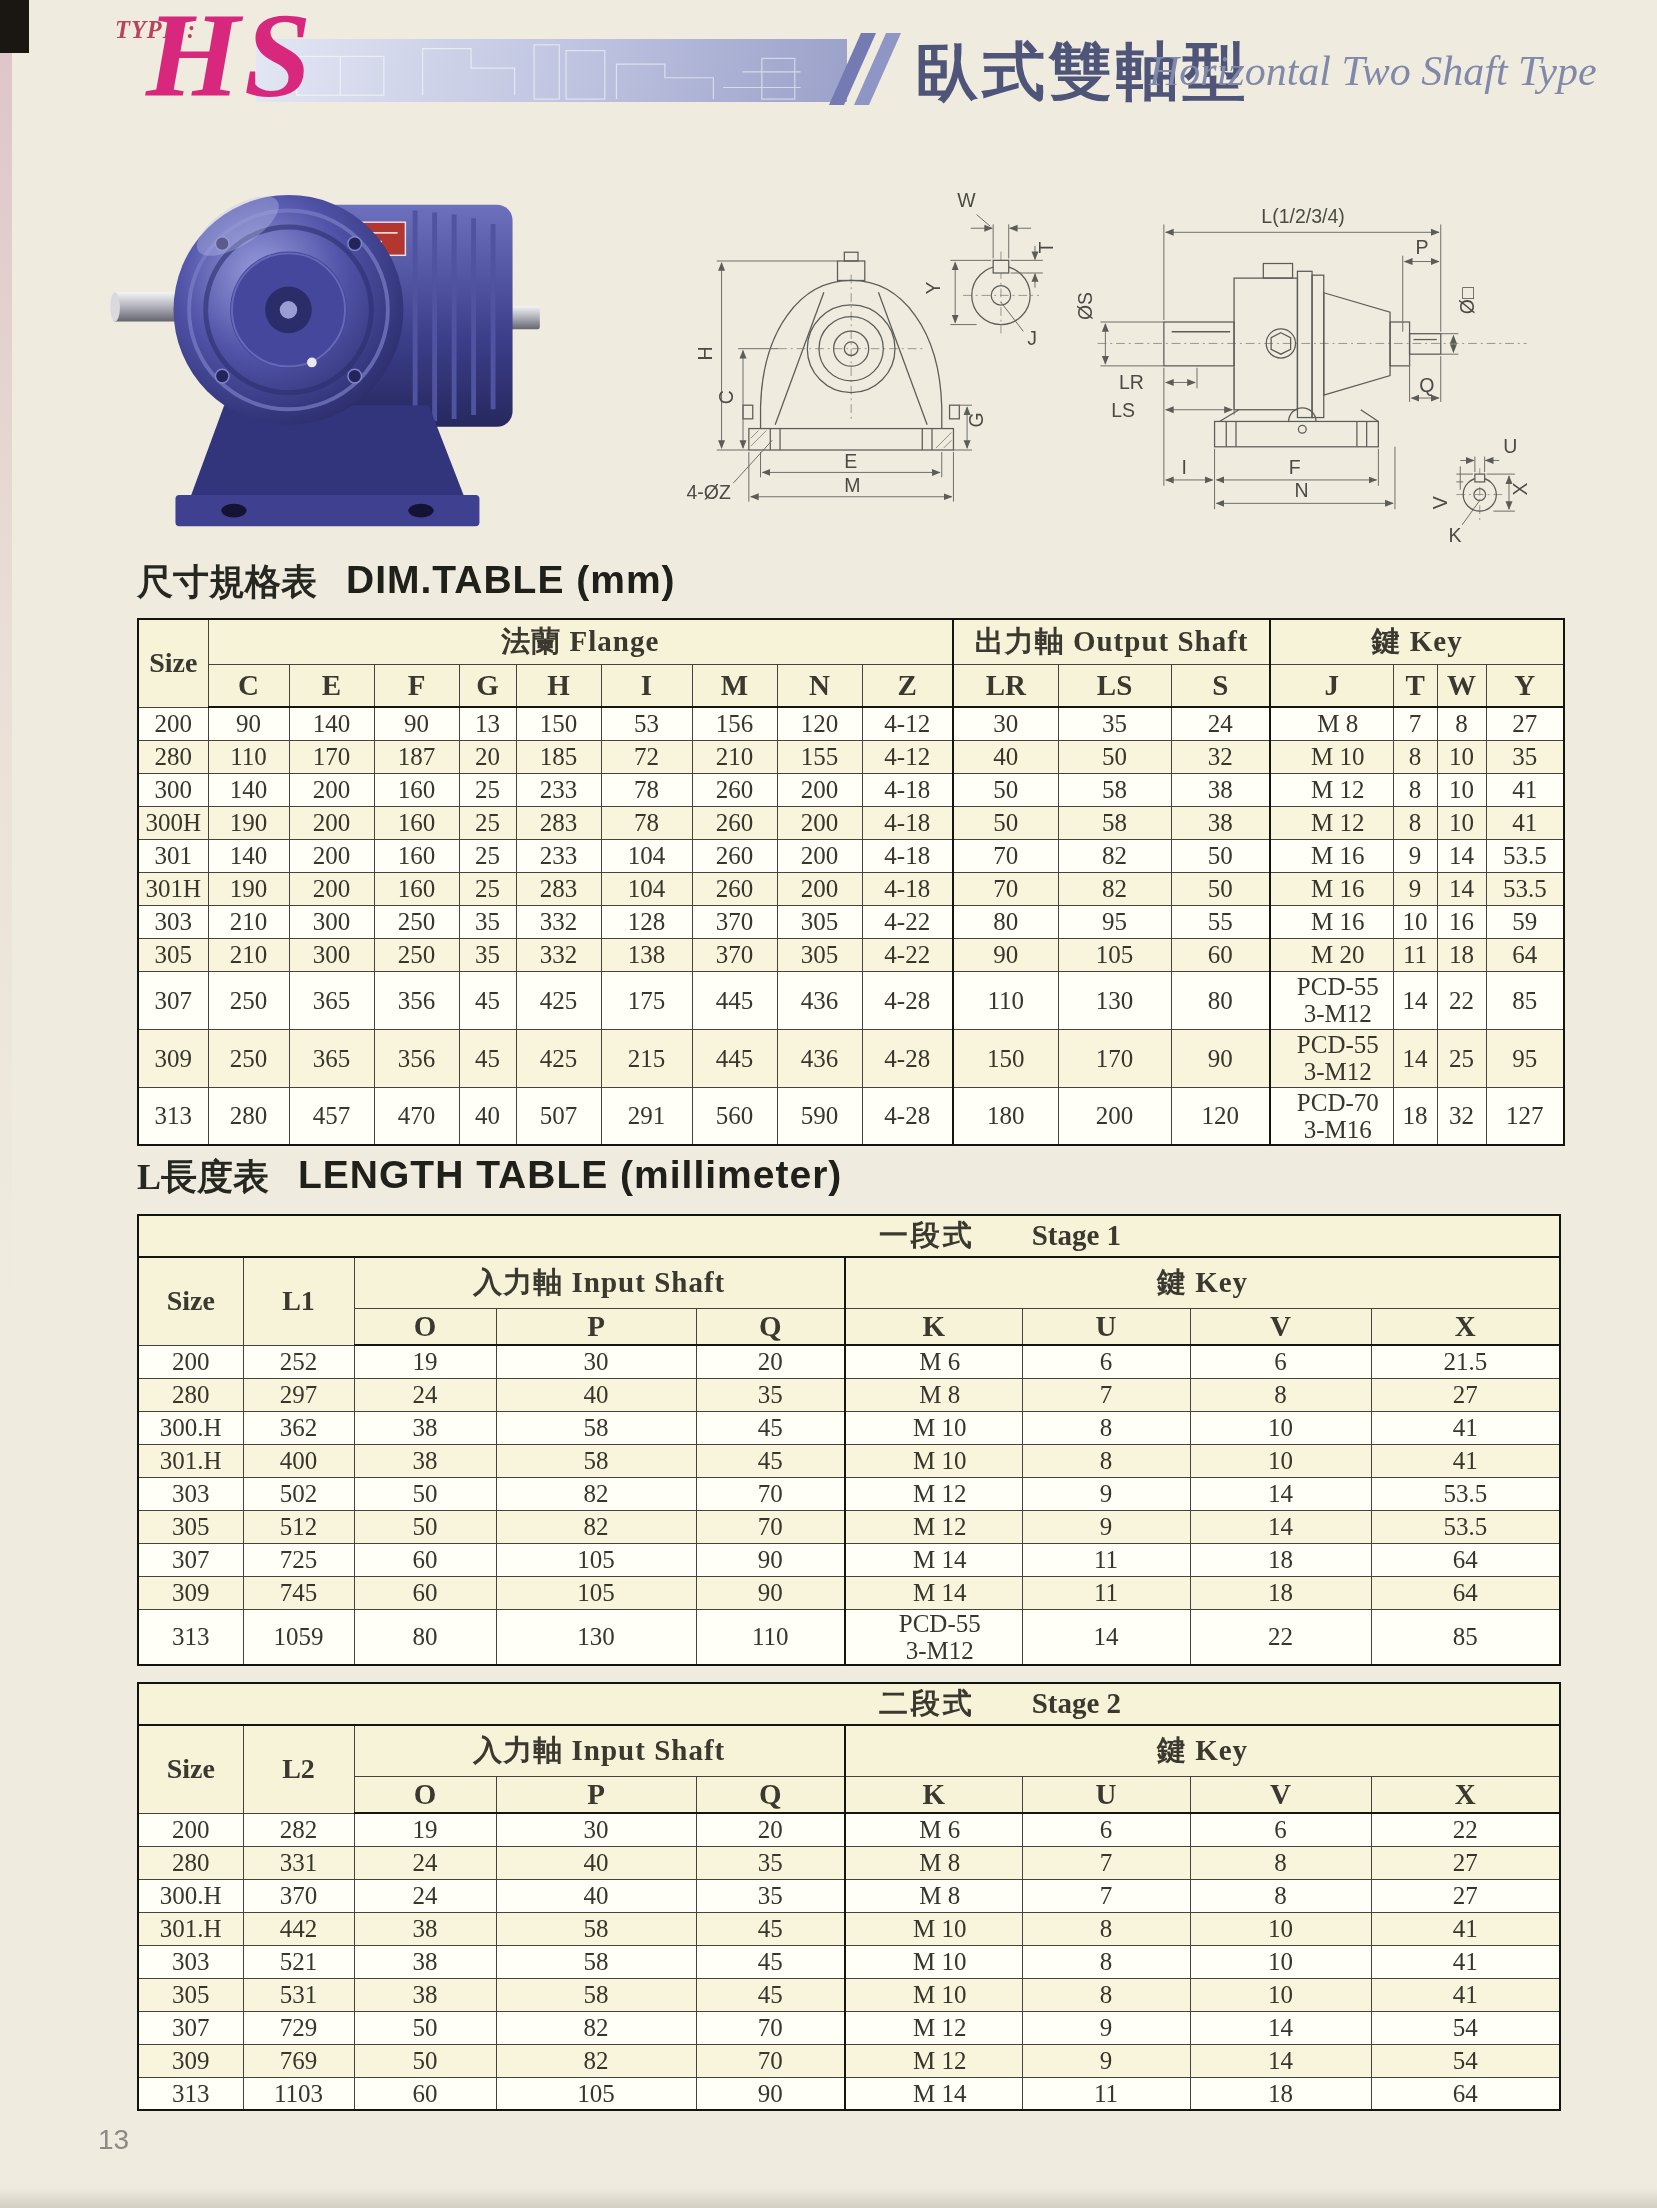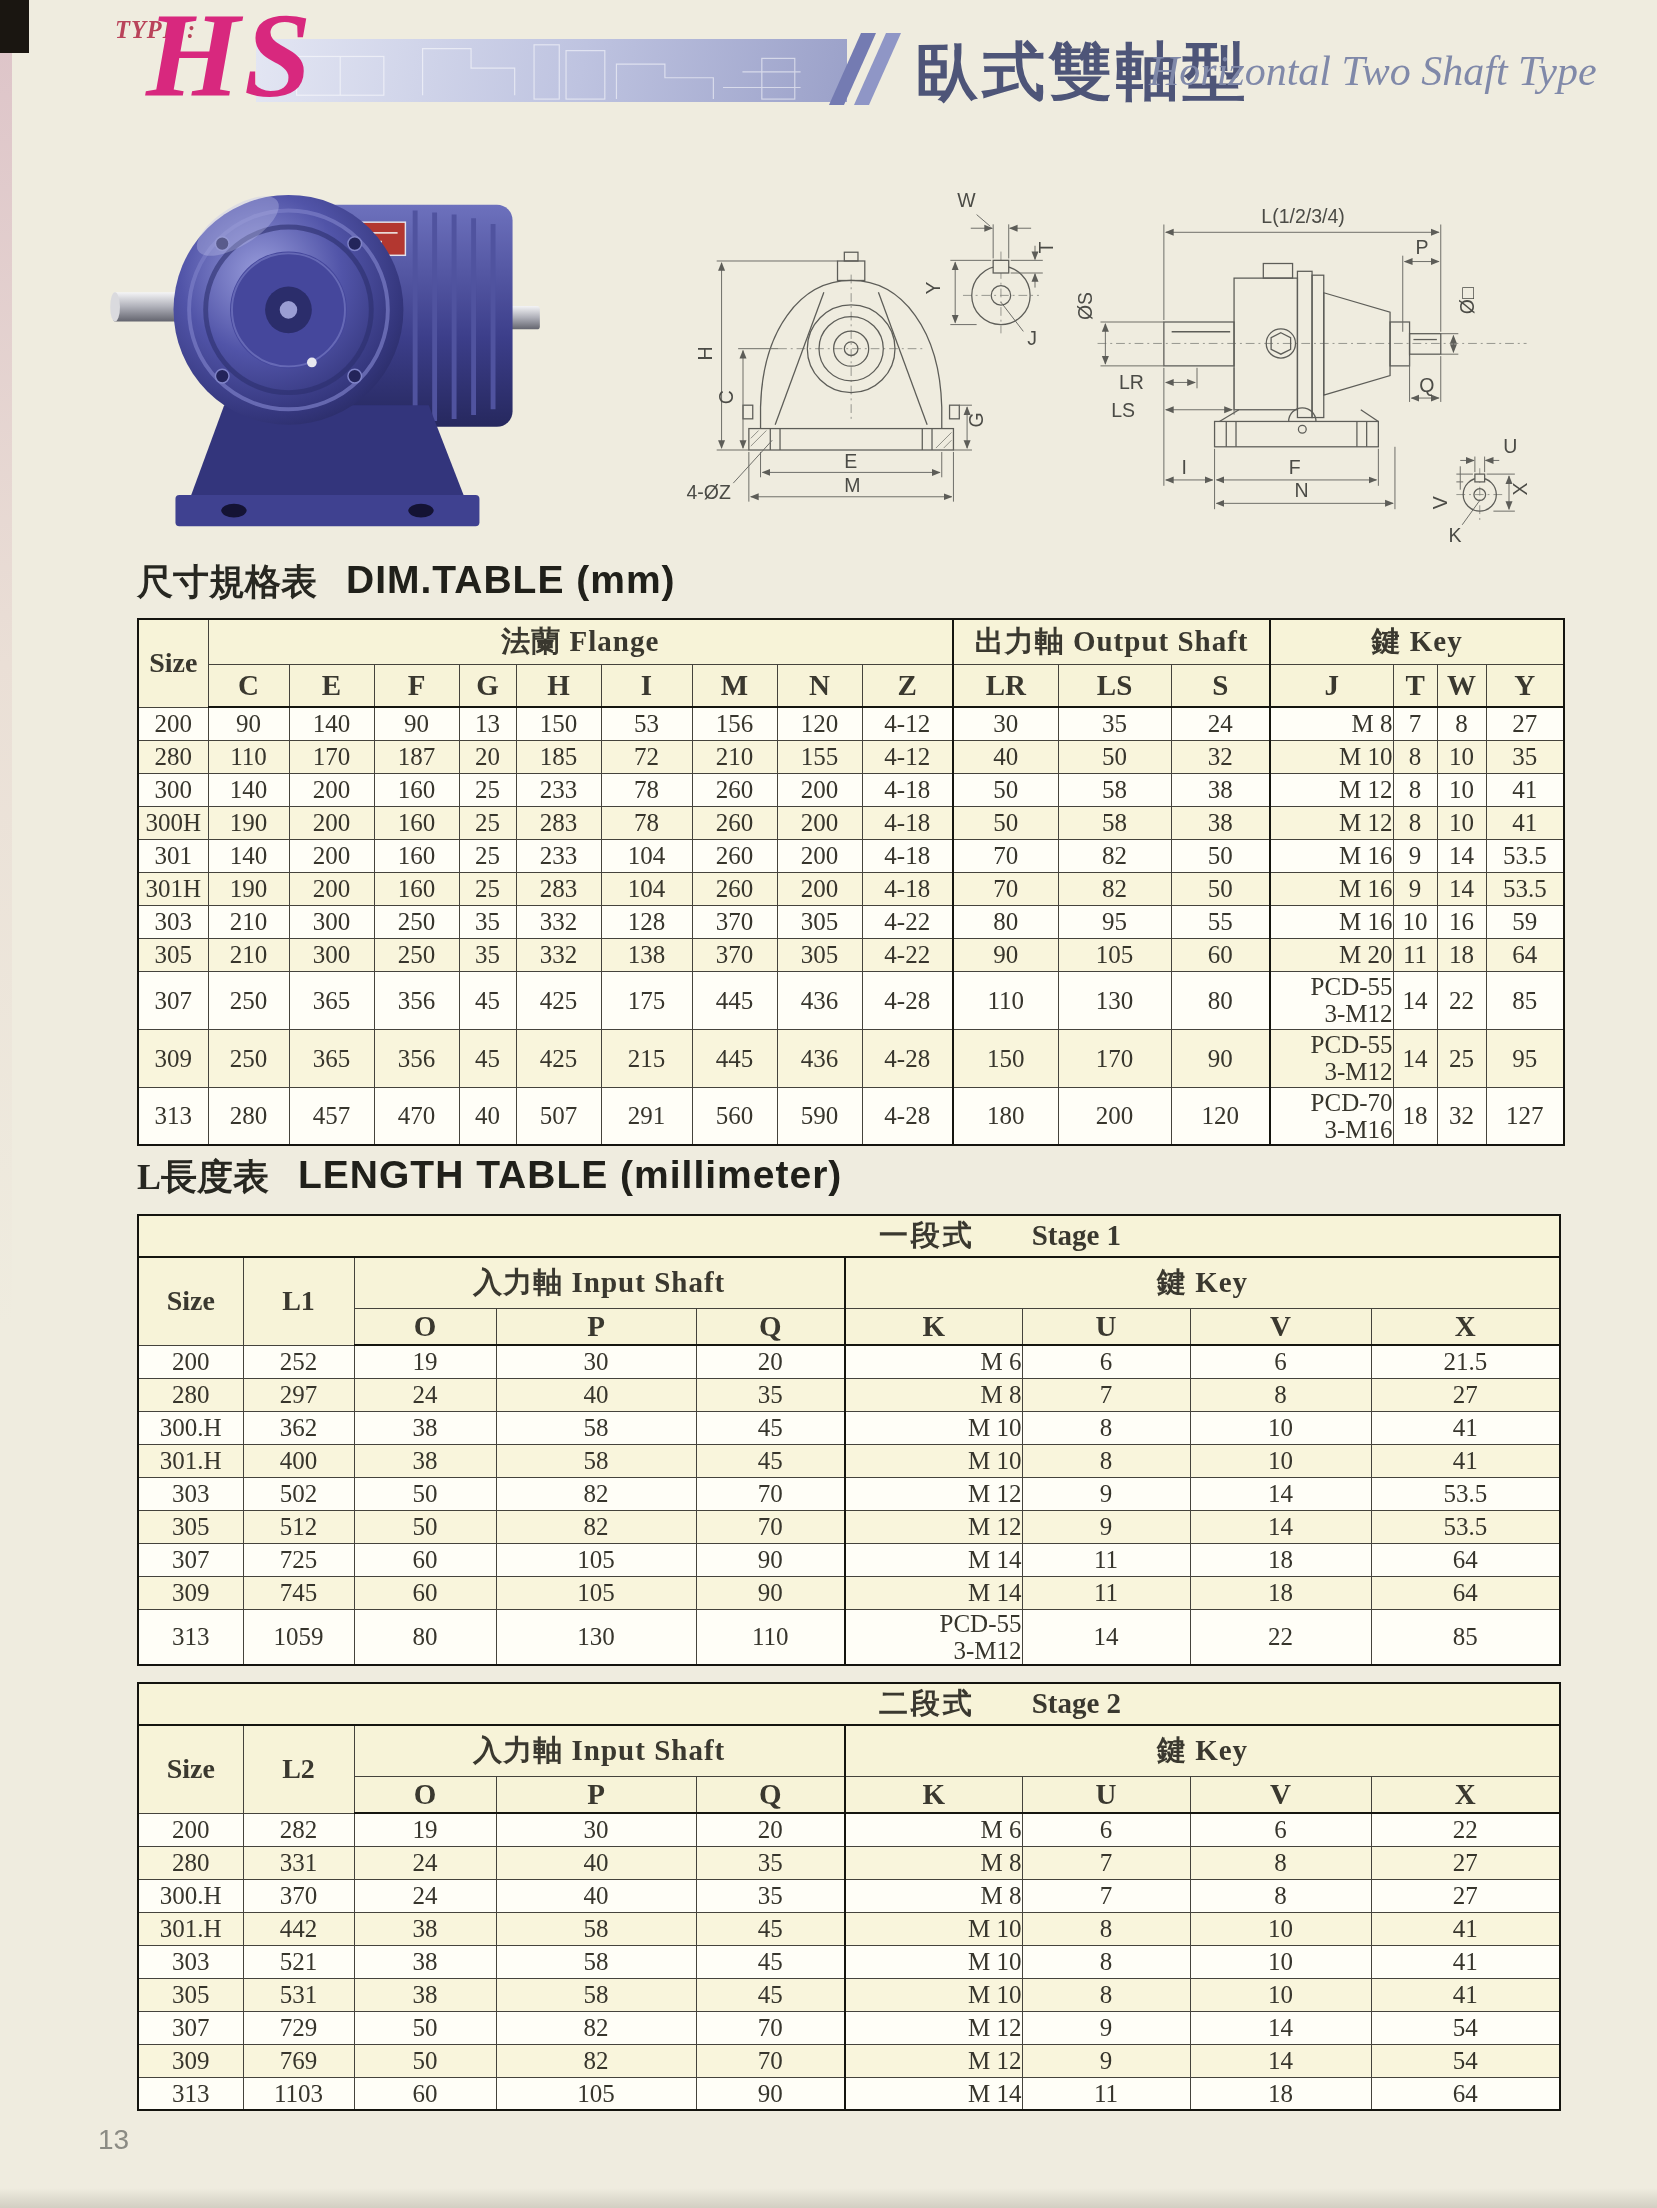--- a/index.html
+++ b/index.html
@@ -42,21 +42,21 @@
   #stage1-table{top:1214px;}
   #stage2-table{top:1682px;}
   .dtab th,.dtab td{border:1px solid #45433c;overflow:hidden;padding:0;}
   .dtab thead th{background:#f7f3d8;font-weight:bold;color:#3a382f;}
   .dtab th.group{font-size:29px;letter-spacing:1px;}
   .dtab th.colh{font-size:29px;}
   .dtab th.hsize{font-size:28px;margin-top:44px;}
   .dtab td{font-size:25px;text-align:center;color:#37352c;background:#fffef7;
         white-space:pre-line;line-height:1.08;}
   .dtab tr.alt td{background:#f9f5dc;}
-  .dtab td.jcol{text-align:right;padding-left:12px;}
+  .dtab td.jcol{text-align:center;padding-left:12px;}
   .dtab .gb{border-left:2px solid #15150f;}
   .dtab thead tr:last-child th{border-bottom:2px solid #15150f;}
   #dim-table thead tr:nth-child(1){height:45px;}
   #dim-table thead tr:nth-child(2){height:43px;}
   #dim-table tbody tr{height:33px;}
   #dim-table tbody tr.tall{height:58px;}
   .stage thead tr.band-row{height:42px;}
   .stage thead tr:nth-child(2){height:51px;}
   .stage thead tr:nth-child(3){height:37px;}
   .stage tbody tr{height:33px;}

